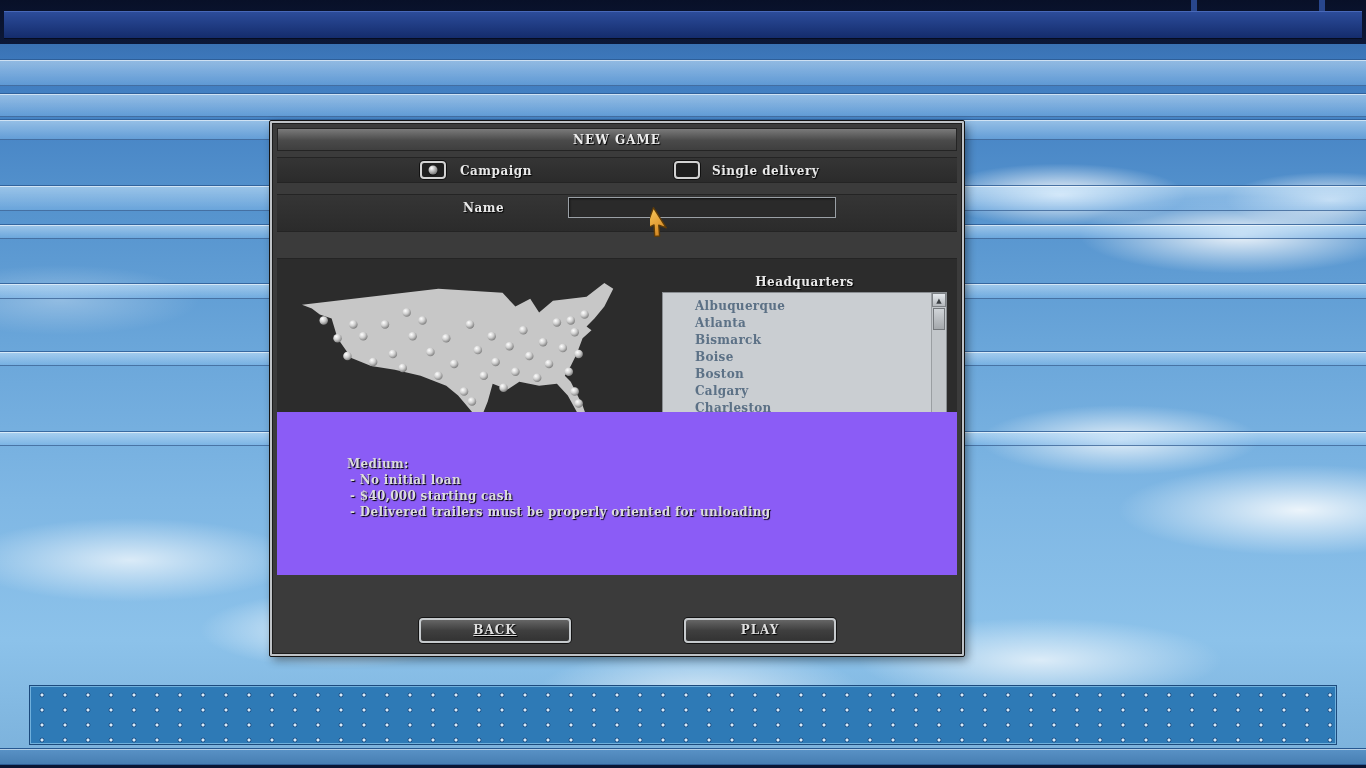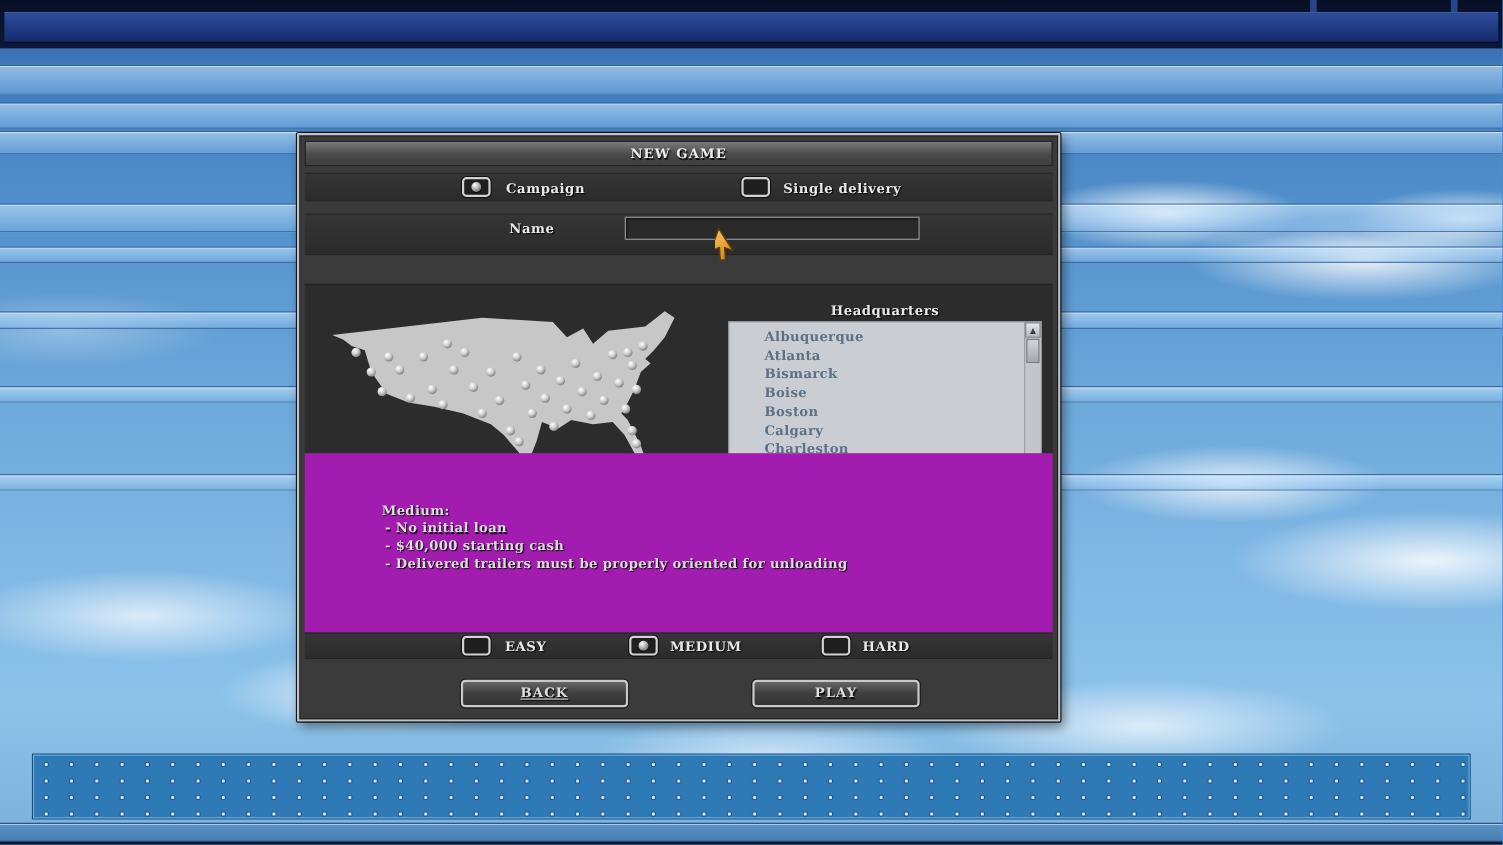--- a/index.html
+++ b/index.html
@@ -77,21 +77,21 @@
   .scrollbar { position:absolute; right:0; top:0; width:15px; height:100%;
     background:#c2c6ca; border-left:1px solid #9a9ea2; }
   .sb-btn { position:absolute; left:0; width:14px; height:14px;
     background:linear-gradient(180deg,#e6eaee,#b4b8bc); border:1px solid #7e8286;
     display:flex; align-items:center; justify-content:center;
     font-size:7px; color:#3a3e42; cursor:pointer; }
   .sb-up { top:0; } .sb-down { bottom:0; }
   .sb-thumb { position:absolute; left:1px; top:15px; width:12px; height:22px;
     background:linear-gradient(180deg,#d0d4d8,#a4a8ac); border:1px solid #74787c; cursor:grab; }
 
-  .info-section { position:absolute; left:5px; top:289px; width:680px; height:163px; background:#a21caf; }
+  .info-section { position:absolute; left:5px; top:289px; width:680px; height:163px; background:#8b5cf6; }
   .info-text { position:absolute; left:70px; top:44px; color:#dcdcdc; font-size:12px;
     letter-spacing:.3px; line-height:16px; text-shadow:1px 1px 1px #000; }
   .info-lines { padding-left:3px; }
 
   .btn { position:absolute; top:495px; width:152px; height:25px;
     background:linear-gradient(180deg,#656565,#3f3f3f 50%,#333333);
     border:2px solid #c6cacd; border-radius:4px; box-shadow:0 0 0 1px #141414;
     color:#dfdfdf; font-size:12px; letter-spacing:1px; text-align:center; line-height:21px;
     text-shadow:1px 1px 1px #000; cursor:pointer; }
   .btn-back { left:147px; }
@@ -224,28 +224,20 @@
     <div class="info-text">
       <div>Medium:</div>
       <div class="info-lines">
           <div>- No initial loan</div>
           <div>- $40,000 starting cash</div>
           <div>- Delivered trailers must be properly oriented for unloading</div>
         </div>
     </div>
   </div>
 
-  <div class="bar-row diff-row">
-    <span class="checkbox" style="left:143px;top:2px"></span>
-    <span class="lbl" style="left:182px;top:3px">EASY</span>
-    <span class="checkbox checked" style="left:295px;top:2px"></span>
-    <span class="lbl" style="left:332px;top:3px">MEDIUM</span>
-    <span class="checkbox" style="left:470px;top:2px"></span>
-    <span class="lbl" style="left:507px;top:3px">HARD</span>
-  </div>
 
   <div class="btn btn-back">
     <span>BACK</span>
   </div>
   <div class="btn btn-play">
     <span>PLAY</span>
   </div>
 
 </div>
 

